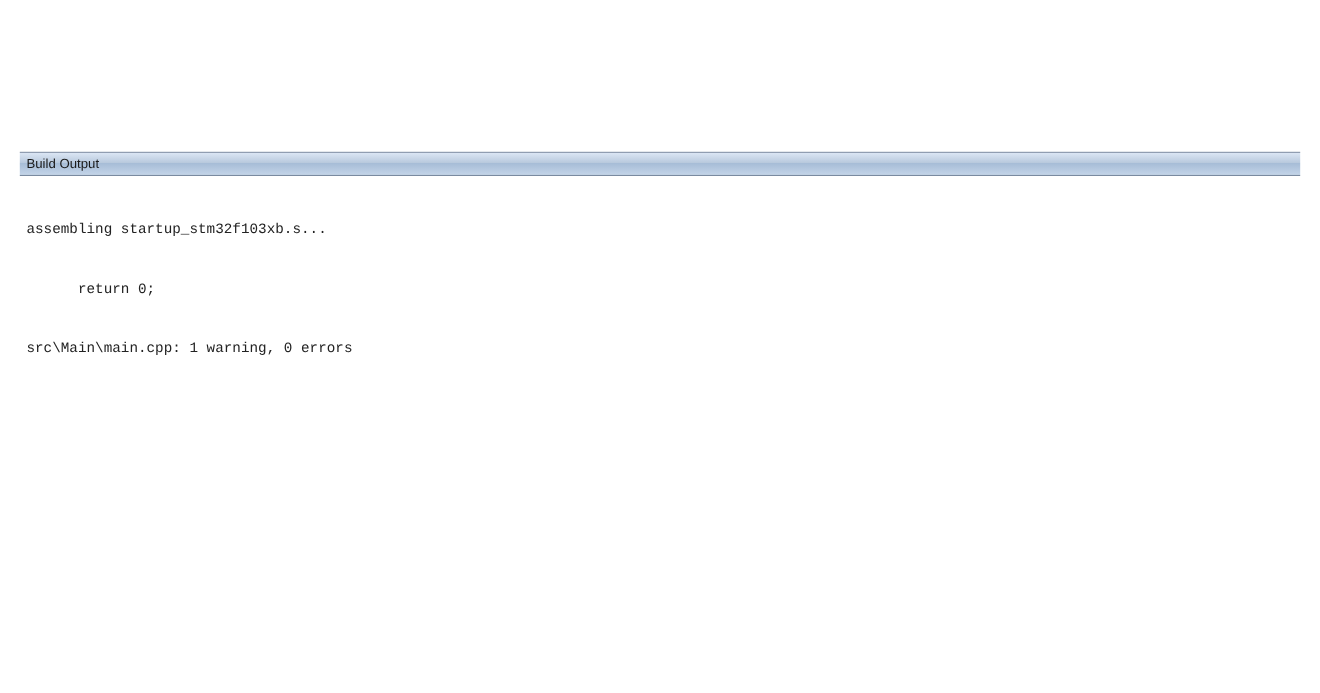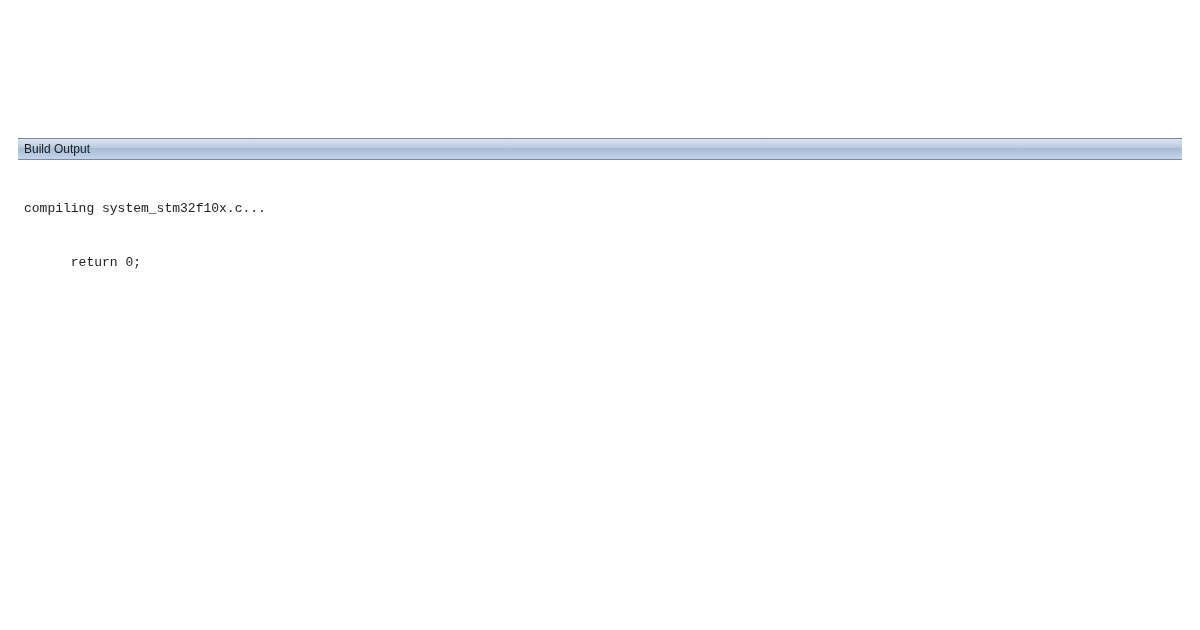--- a/index.html
+++ b/index.html
@@ -49,22 +49,23 @@
 </style>
 </head>
 <body>
 
 <div class="canvas">
 
   <div class="panel">
     <div class="panel-header">Build Output</div>
 
     <div class="output-body">
-      <div class="output-line">compiling system_stm32f10x.c...</div>
+      <div class="output-line">assembling startup_stm32f103xb.s...</div>
       <div class="output-line">      return 0;</div>
+      <div class="output-line">src\Main\main.cpp: 1 warning, 0 errors</div>
       
       
       
       
       
       
 
       
 
       

